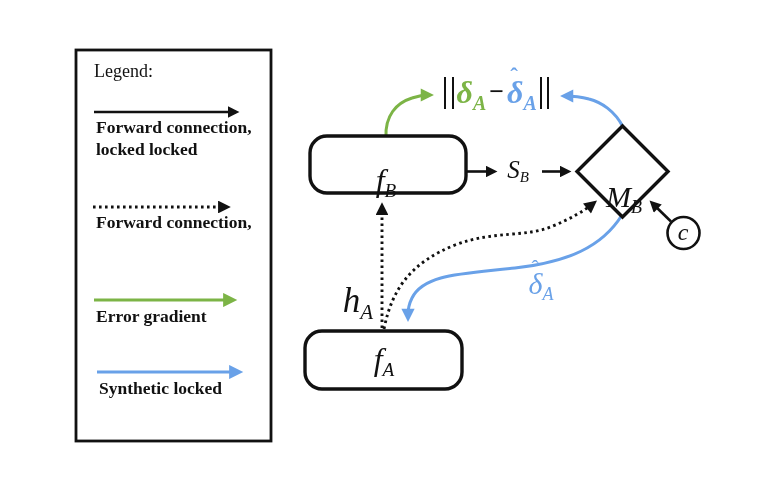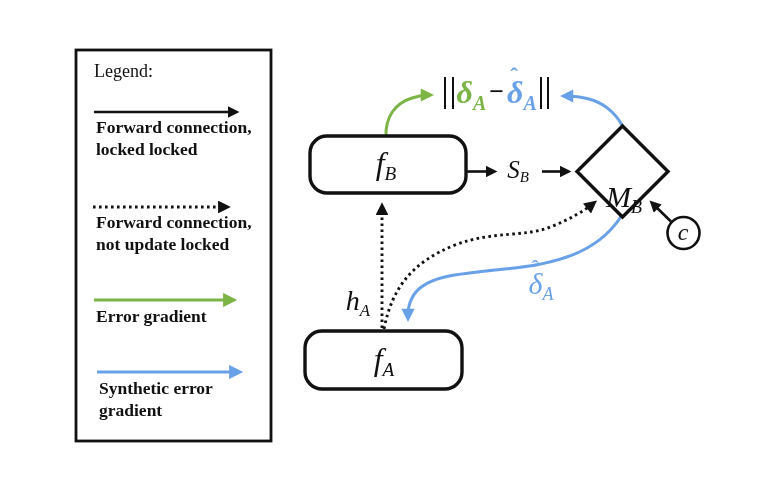--- a/index.html
+++ b/index.html
@@ -11,21 +11,21 @@
   svg{position:absolute;left:0;top:0;}
   .abs{position:absolute;}
   .center{transform:translate(-50%,-50%);}
   .legend-title{font-size:18px;}
   .legend-text{font-size:17.5px;line-height:1.26;font-weight:bold;}
   .math{font-style:italic;white-space:nowrap;}
   .sub{font-size:0.6em;vertical-align:-0.32em;font-style:italic;}
   .node-label{font-size:32px;}
   .mb-label{font-size:30px;}
   .sb-label{font-size:25px;text-align:right;}
-  .ha-label{font-size:28px;}
+  .ha-label{font-size:35px;}
   .c-label{font-size:24px;}
   .blue-text{color:var(--color-blue,#69a1e8);}
   .green-text{color:var(--color-green,#7cb446);}
   .hatwrap{position:relative;display:inline-block;}
   .hat{position:absolute;left:0.14em;top:-0.42em;font-size:0.72em;font-style:normal;line-height:1;}
   
   .expr{white-space:nowrap;font-size:32px;}
   .norm-bar{display:inline-block;width:5.5px;height:32px;
     border-left:2.6px solid var(--color-ink,#111);border-right:2.6px solid var(--color-ink,#111);
     vertical-align:-6px;margin:0 3px;}
@@ -77,34 +77,32 @@
 
   <div class="abs legend-title" style="left:94px;top:61px;">Legend:</div>
 
   <div class="abs legend-text" style="left:96px;top:116px;">
     <div>Forward connection,</div>
     <div>locked locked</div>
   </div>
 
   <div class="abs legend-text" style="left:96px;top:211px;">
     <div>Forward connection,</div>
-    <div>not update locked</div>
   </div>
 
   <div class="abs legend-text" style="left:96px;top:305px;">
     <div>Error gradient</div>
     <div></div>
   </div>
 
   <div class="abs legend-text" style="left:99px;top:377px;">
-    <div>Synthetic error</div>
-    <div>gradient</div>
+    <div>Synthetic locked</div>
   </div>
 
-  <div class="abs center math node-label" style="left:386px;top:165px;">
+  <div class="abs center math node-label" style="left:386px;top:182px;">
     <span>f</span><span class="sub">B</span>
   </div>
 
   <div class="abs center math node-label" style="left:384px;top:361px;font-family:Liberation Serif, serif;">
     <span>f</span><span class="sub">A</span>
   </div>
 
   <div class="abs center math mb-label" style="left:624px;top:172px;margin-top:27px;">
     <span>M</span><span class="sub">B</span>
   </div>

